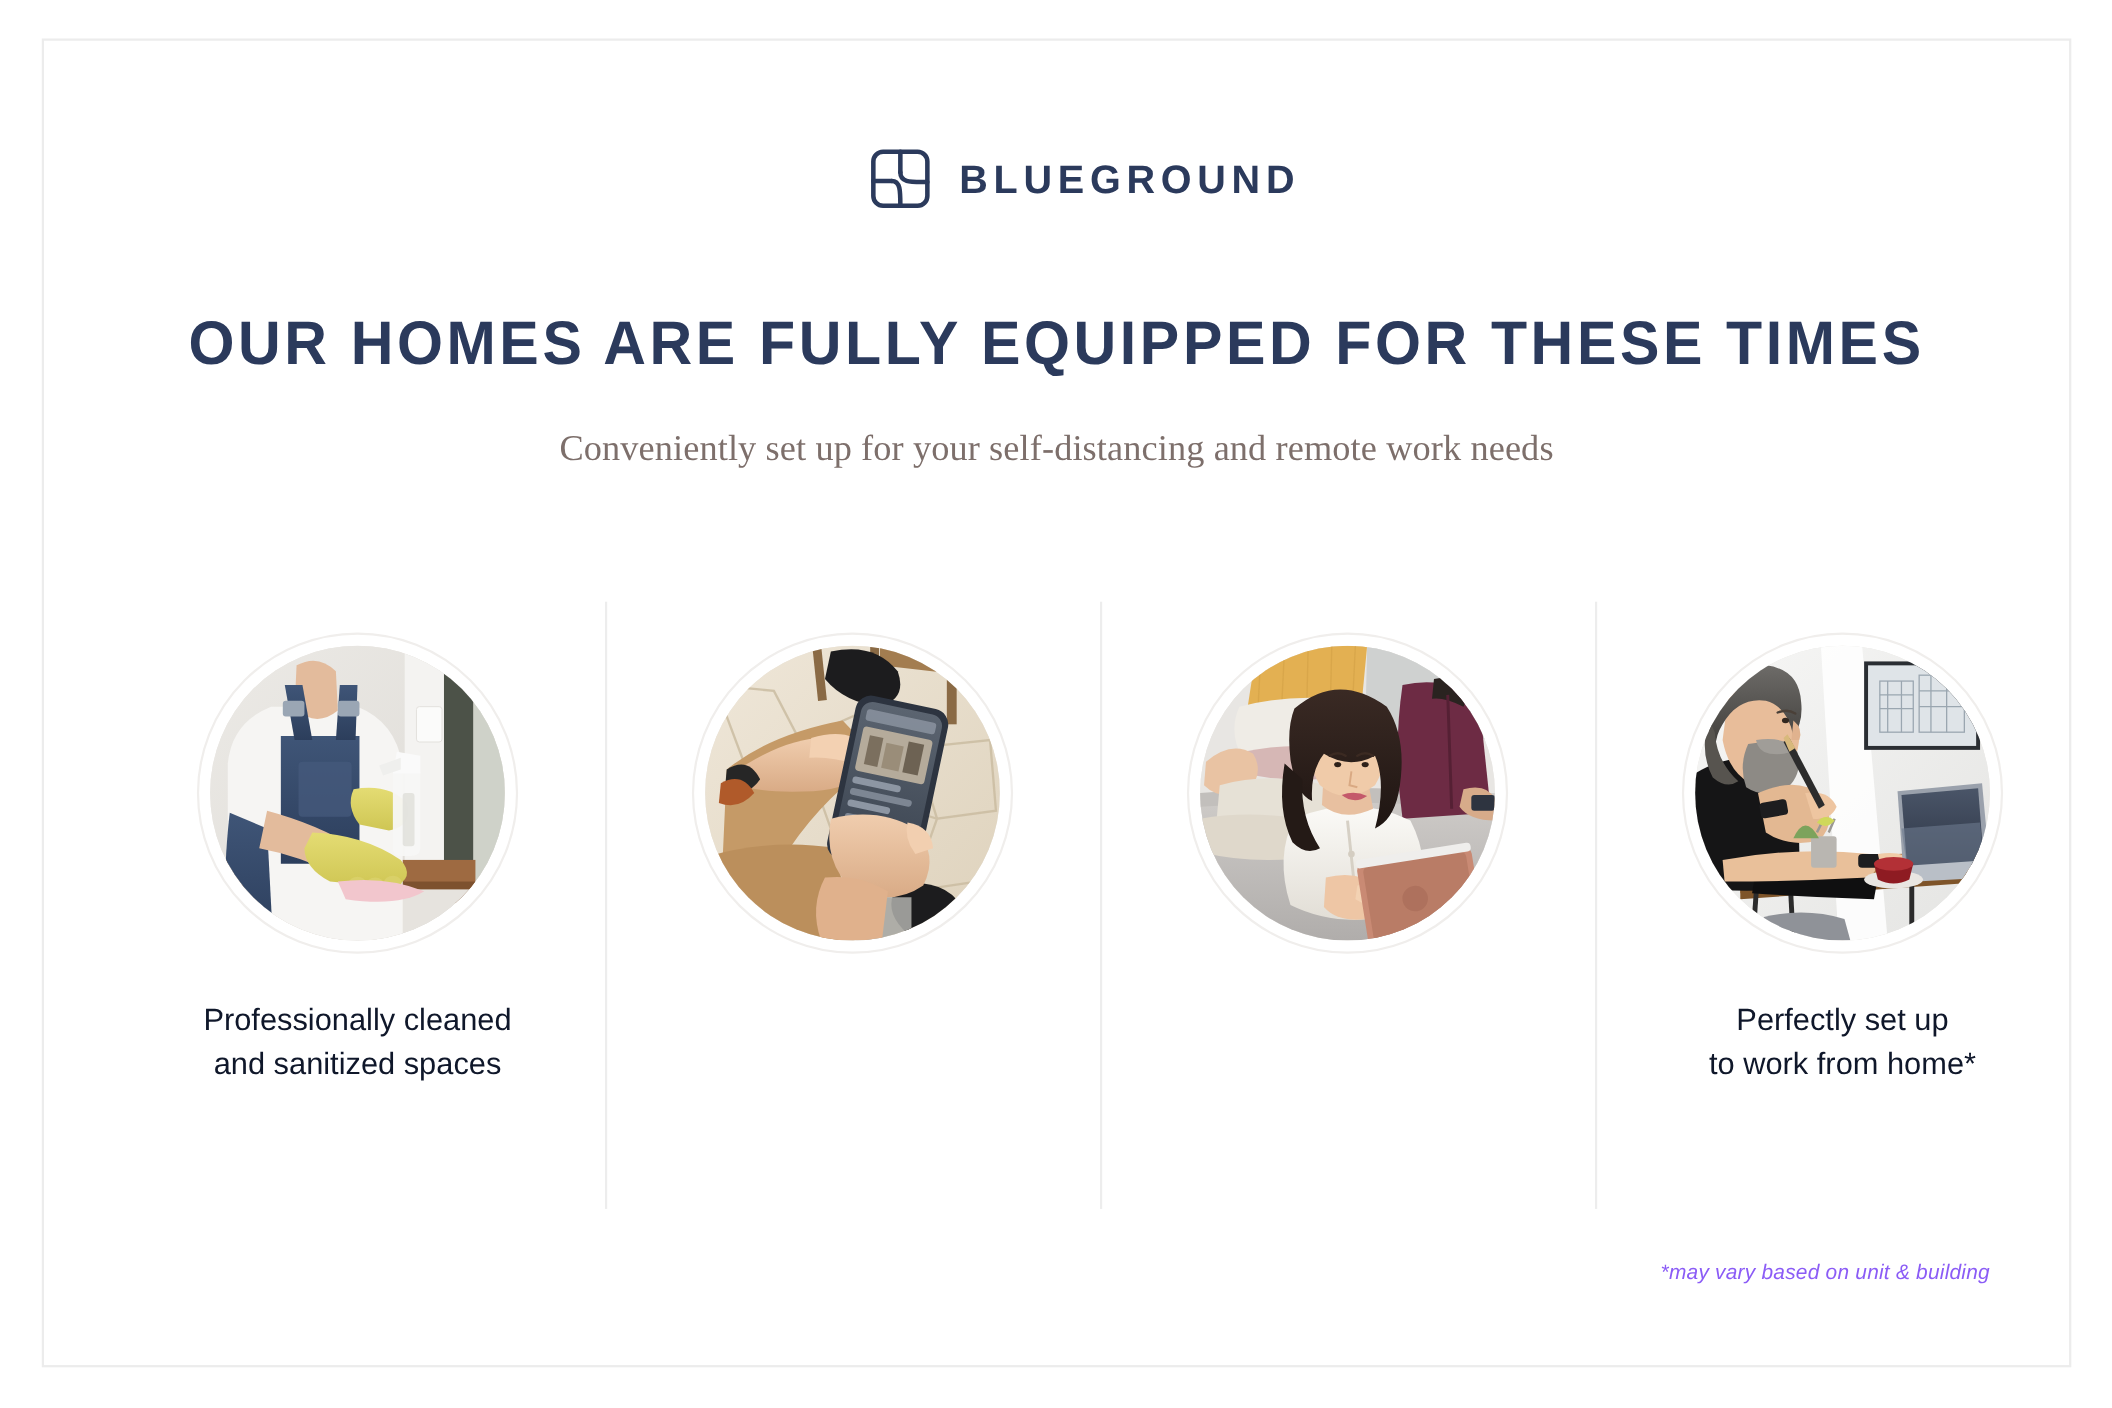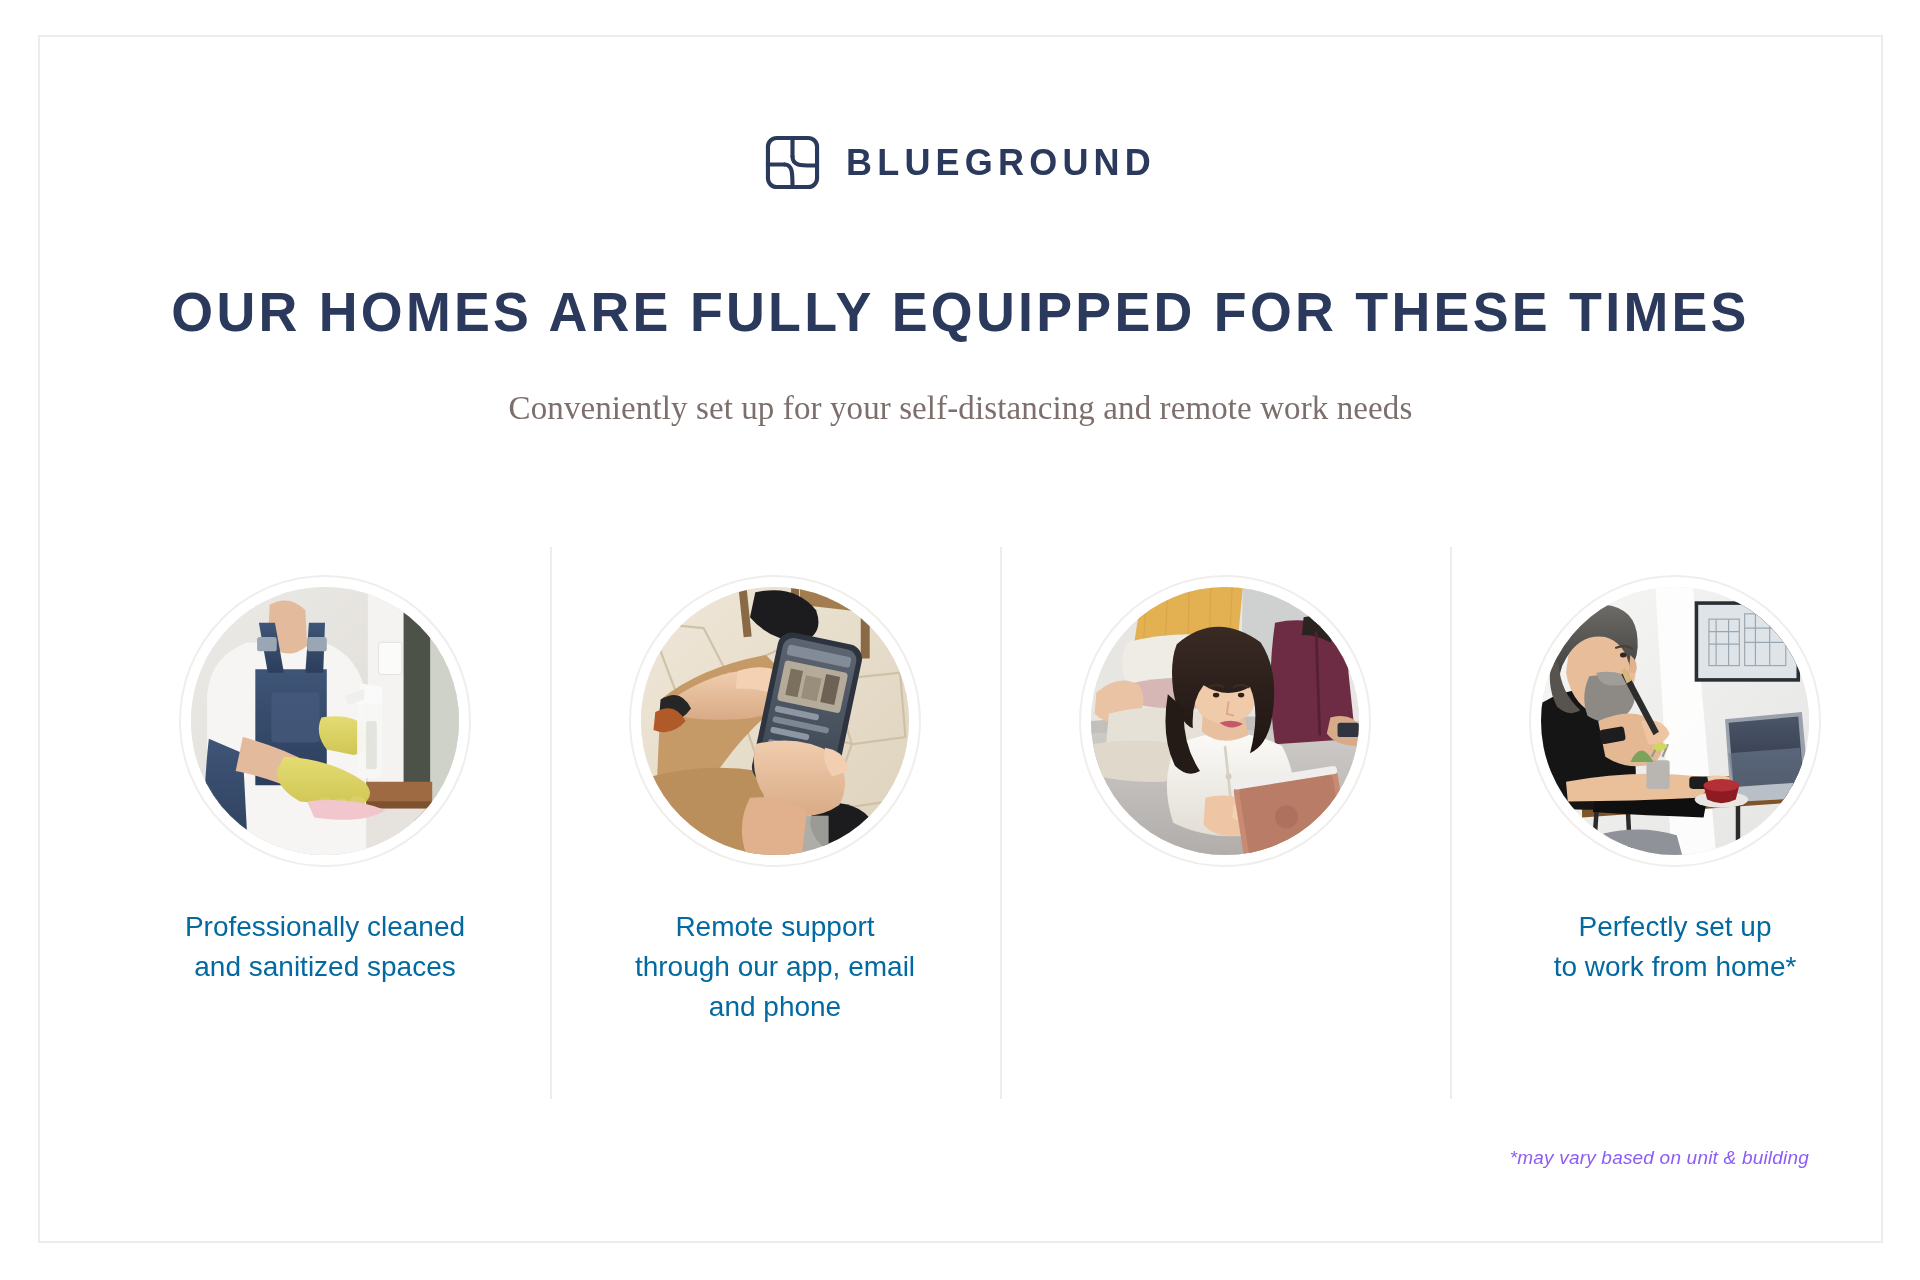--- a/index.html
+++ b/index.html
@@ -36,20 +36,21 @@
   
   .brand {
     position: absolute;
     left: 0;
     top: 98px;
     width: 100%;
     display: flex;
     align-items: center;
     justify-content: center;
     gap: 26px;
+    padding-left: 26px;
   }
   .brand-mark {
     width: 55px;
     height: 55px;
     display: block;
     flex: 0 0 auto;
   }
   .brand-word {
     font-family: "Liberation Sans", sans-serif;
     font-size: 36px;
@@ -137,21 +138,21 @@
   }
   .photo svg { display: block; width: 100%; height: 100%; }
 
   .caption {
     margin-top: 40px;
     width: 330px;
     text-align: center;
     font-family: "Liberation Sans", sans-serif;
     font-size: 28px;
     line-height: 1.42;
-    color: #0369a1;
+    color: #0f172a;
     font-weight: normal;
     white-space: pre-line;
   }
 
   
   .footnote {
     position: absolute;
     right: 72px;
     bottom: 72px;
     font-family: "Liberation Sans", sans-serif;
@@ -308,23 +309,20 @@
                 <rect x="150" y="178" width="58" height="7" rx="3" fill="#7d8693"></rect>
                 <rect x="150" y="192" width="40" height="7" rx="3" fill="#8d96a3"></rect>
               </g>
 
               <path d="M128 176 Q176 164 214 186 Q238 212 222 244 Q190 266 150 248 Q120 220 128 176 Z" fill="url(#skinB)"></path>
               <path d="M122 236 Q156 232 186 250 L180 300 L118 300 Q106 266 122 236 Z" fill="#e0b18c"></path>
               <path d="M206 180 Q230 184 232 206 L214 212 Q202 196 206 180 Z" fill="#f2cfb0"></path>
             </svg>
           </div>
         </div>
-        <div class="caption">Remote support
-through our app, email
-and phone</div>
       </div>
 
       <div class="feature">
         <div class="photo-ring">
           <div class="photo">
             <svg viewBox="0 0 300 300" xmlns="http://www.w3.org/2000/svg">
               <defs>
                 <linearGradient id="bedC" x1="0" y1="0" x2="0" y2="1">
                   <stop offset="0%" stop-color="#cfccc9"></stop>
                     <stop offset="100%" stop-color="#b0adab"></stop>

